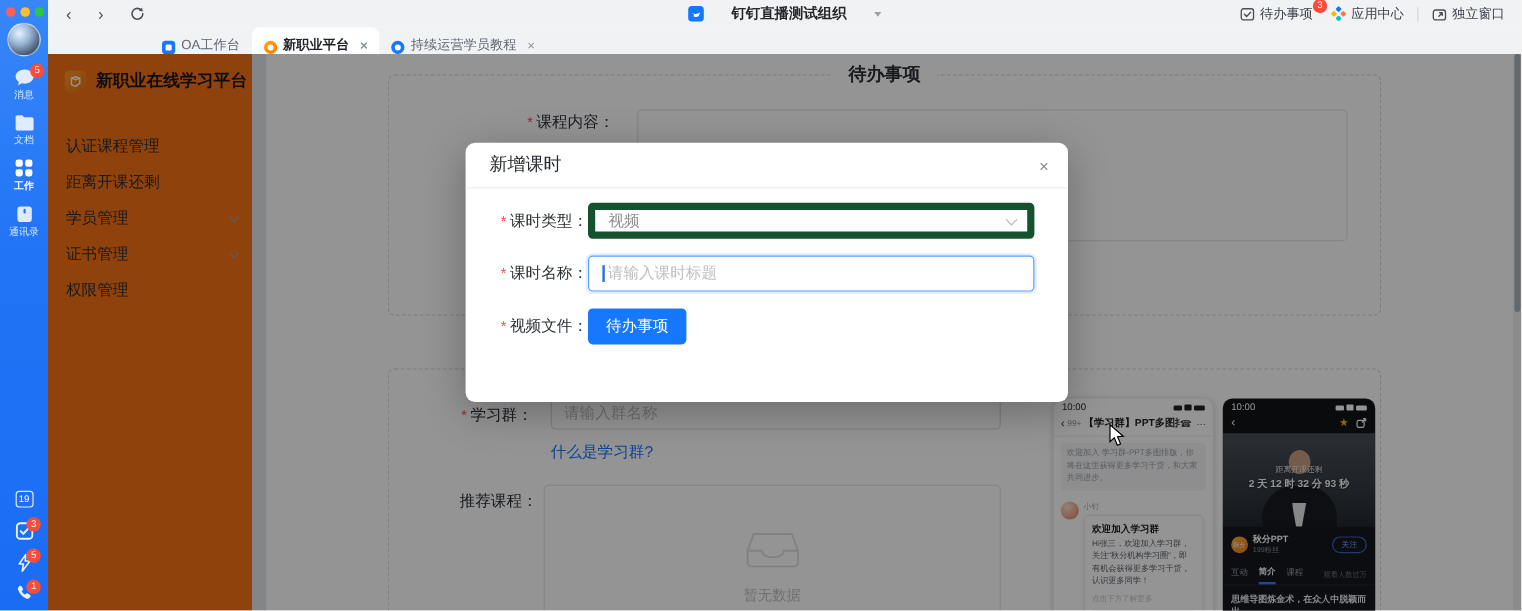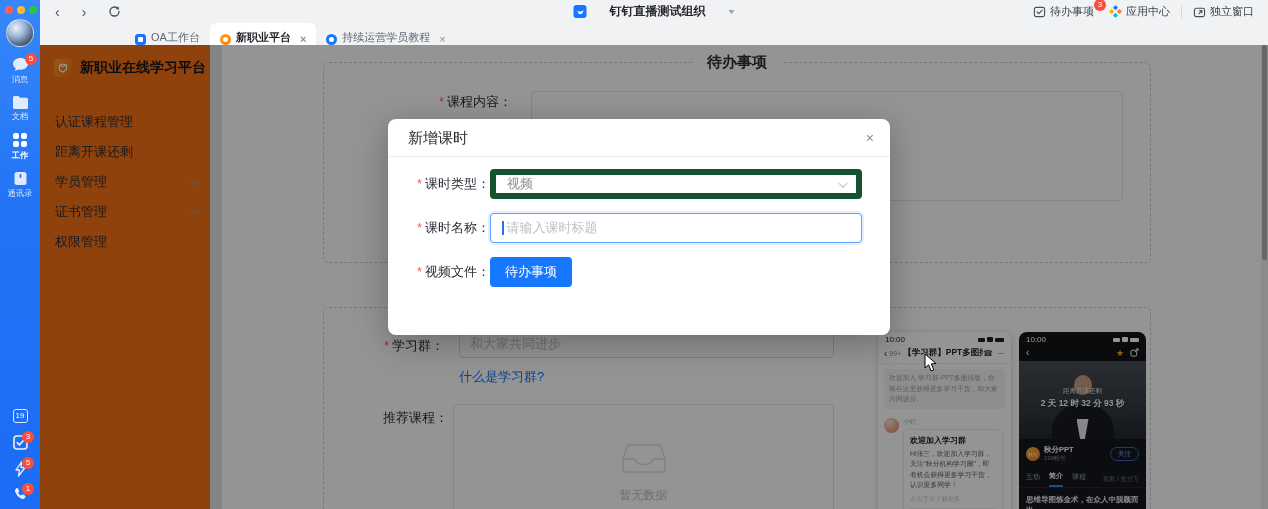--- a/index.html
+++ b/index.html
@@ -347,21 +347,21 @@
           <span class="star">*</span><span>课程内容：</span>
         </span>
         <div class="editor-box"></div>
       </div>
 
       <div class="fieldset fs2">
         <span class="f-label" style="left:20px; top:29px; width:100px;">
           <span class="star">*</span><span>学习群：</span>
         </span>
         <div class="fake-input grp-input">
-          <span class="placeholder">和大家共同进步</span>
+          <span class="placeholder">请输入群名称</span>
         </div>
         <span class="grp-link">什么是学习群?</span>
 
         <span class="f-label" style="left:20px; top:101px; width:104px;">
           <span>推荐课程：</span>
         </span>
         <div class="rec-box">
           <div class="empty">
             <svg width="46" height="34" viewBox="0 0 46 34">
               <path d="M7 4h32l5 14v10a3 3 0 0 1-3 3H5a3 3 0 0 1-3-3V18L7 4z" fill="none" stroke="#dcdfe3" stroke-width="1.6"></path>

